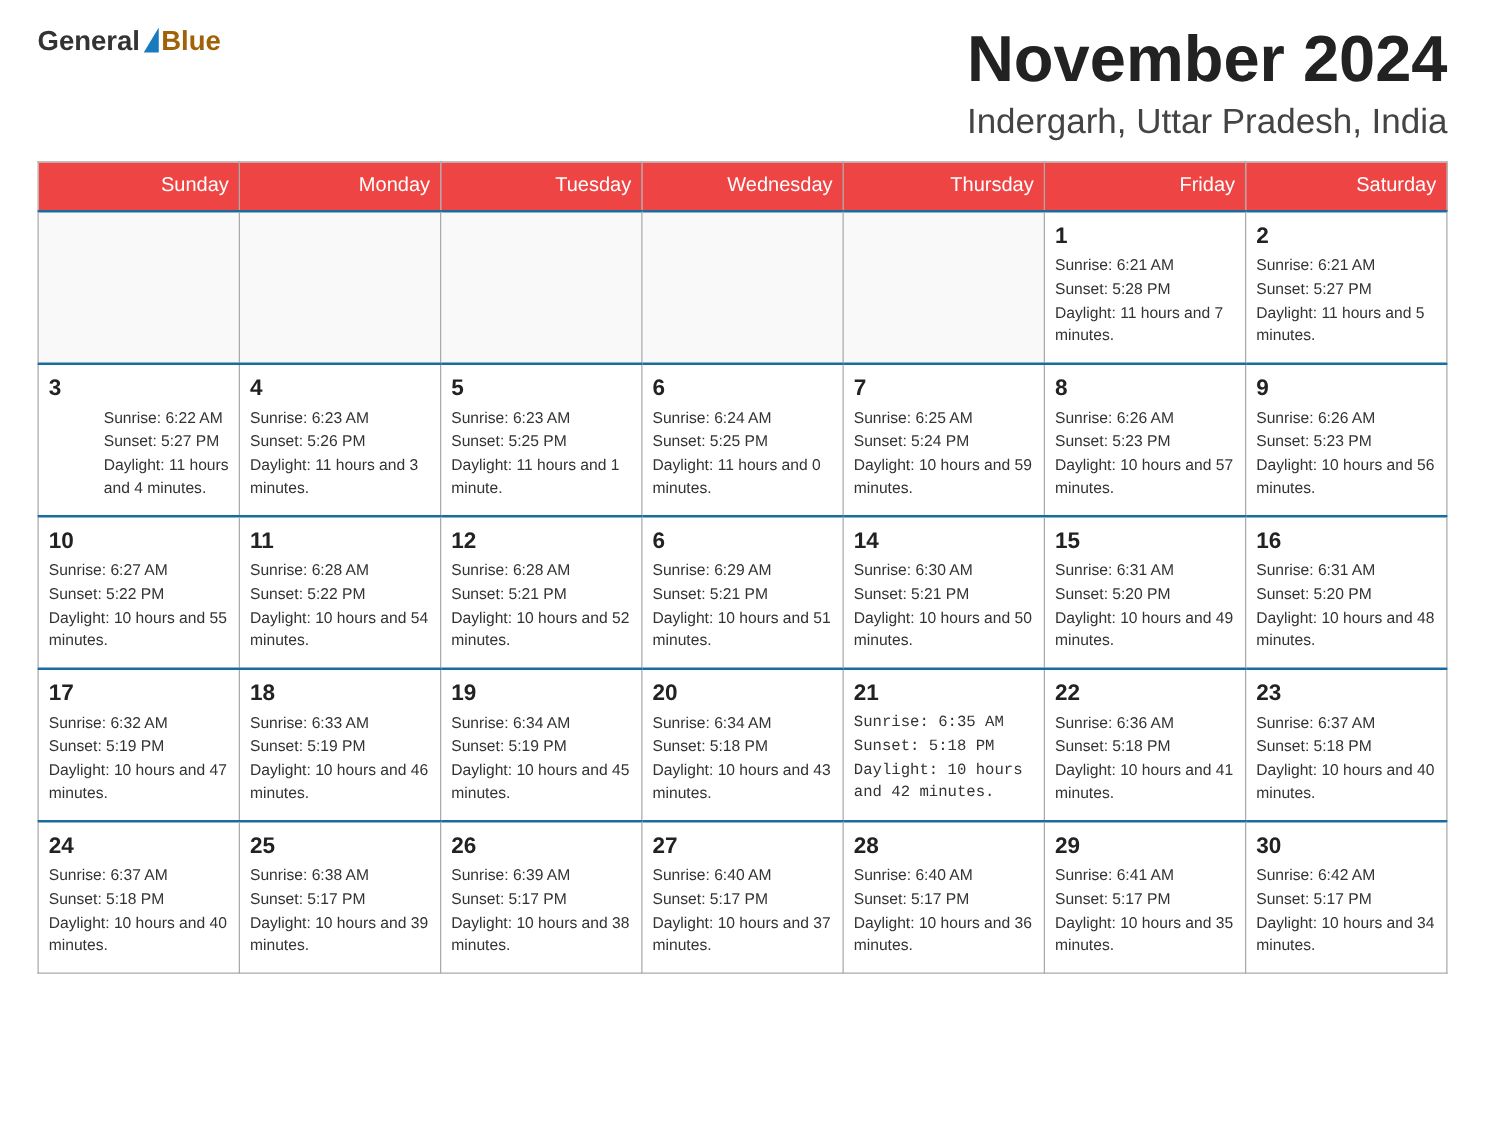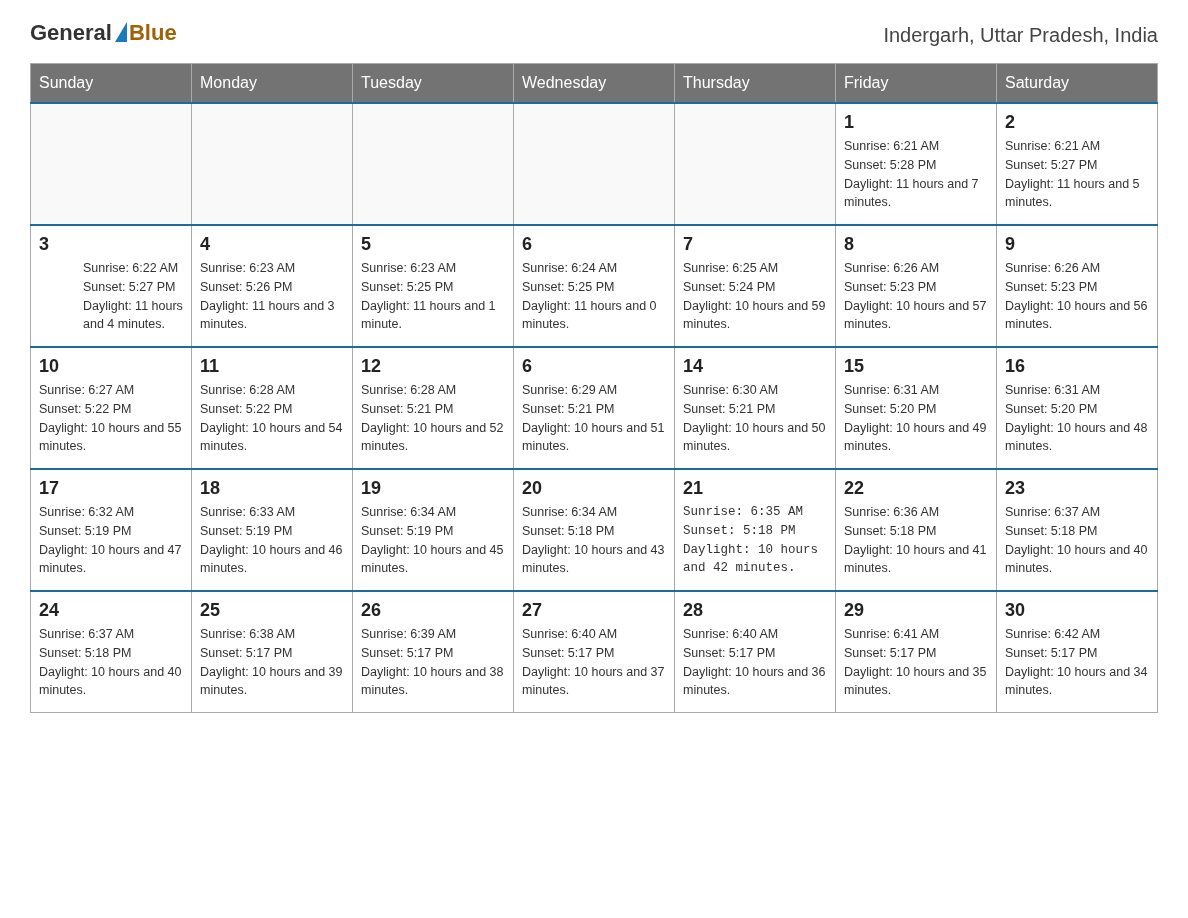--- a/index.html
+++ b/index.html
@@ -44,36 +44,36 @@
     .header-right {
       text-align: right;
     }
     .month-title {
       font-size: 52px;
       font-weight: bold;
       color: #222;
       line-height: 1.1;
     }
     .location-title {
-      font-size: 20px;
+      font-size: 28px;
       color: #444;
       margin-top: 4px;
     }
     .calendar {
       width: 100%;
       border-collapse: collapse;
       border: 1px solid #aaa;
     }
     .calendar th {
-      background-color: #737373;
+      background-color: #ef4444;
       color: #fff;
       font-size: 16px;
       font-weight: normal;
       padding: 10px 8px;
-      text-align: left;
+      text-align: right;
       border: 1px solid #aaa;
     }
     .calendar td {
       vertical-align: top;
       padding: 8px 8px 12px 8px;
       border: 1px solid #aaa;
       width: 14.28%;
       min-height: 110px;
       font-size: 13px;
       color: #333;
@@ -105,20 +105,21 @@
 
 <div class="header">
   <div class="logo">
     <div class="logo-line">
       <span class="logo-general">General</span>
       <div class="logo-triangle"></div>
     </div>
     <span class="logo-blue">Blue</span>
   </div>
   <div class="header-right">
+    <div class="month-title">November 2024</div>
     <div class="location-title">Indergarh, Uttar Pradesh, India</div>
   </div>
 </div>
 
 <table class="calendar">
   <thead>
     <tr>
     <th>Sunday</th>
         <th>Monday</th>
         <th>Tuesday</th>

